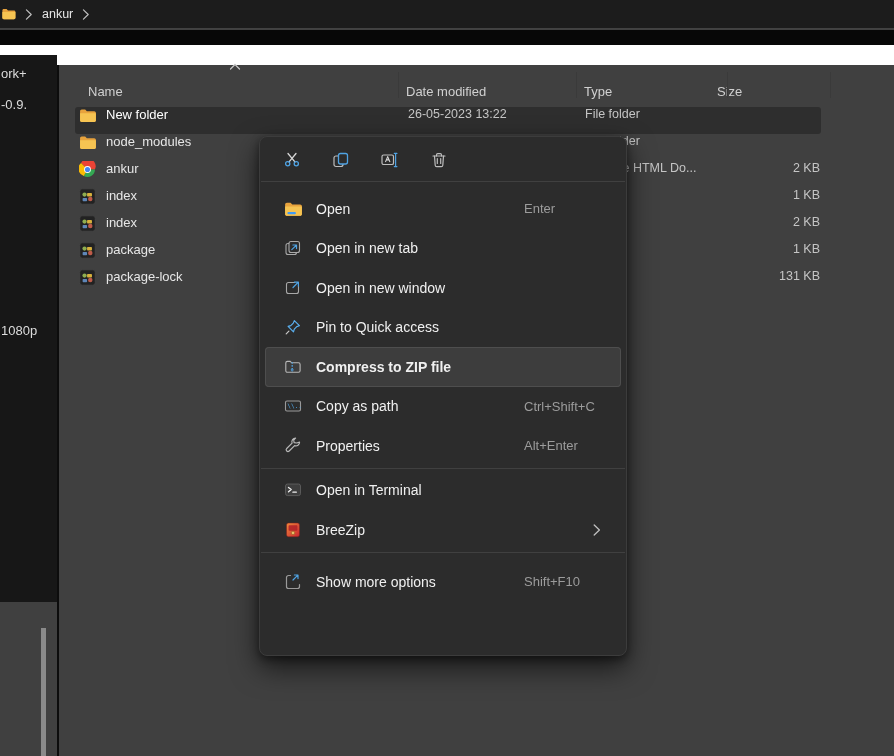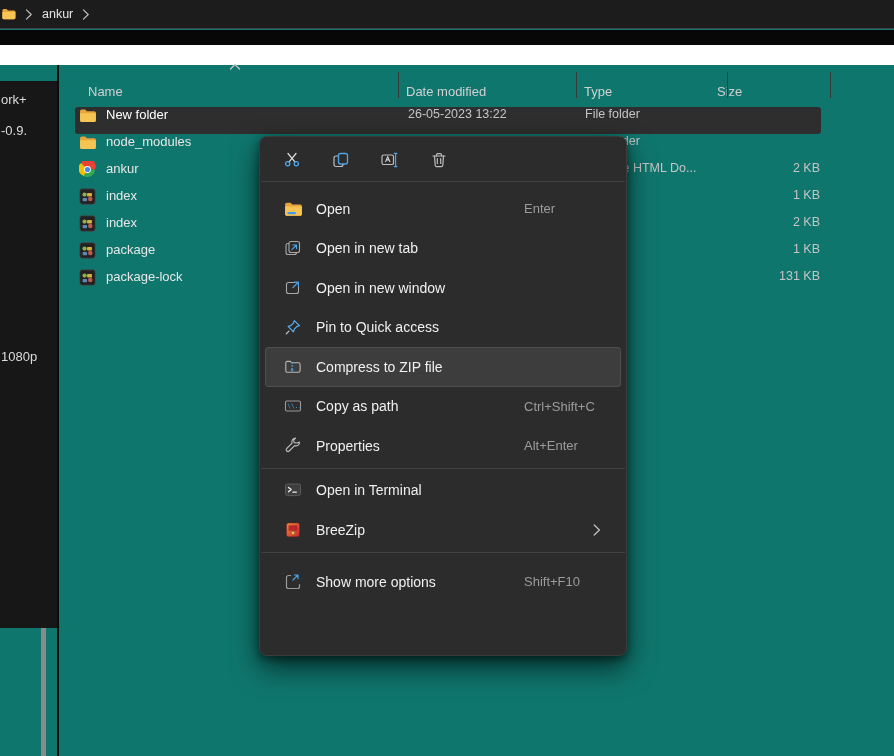--- a/index.html
+++ b/index.html
@@ -1,32 +1,32 @@
 <!DOCTYPE html>
 <html><head>
 <meta charset="utf-8">
 <style>
   * { margin:0; padding:0; box-sizing:border-box; }
   html,body { background:#000; }
   body { font-family:"Liberation Sans","DejaVu Sans",sans-serif; }
-  .screen { position:relative; width:894px; height:756px; background:#0f766e; overflow:hidden; }
+  .screen { position:relative; width:894px; height:756px; background:#404040; overflow:hidden; }
 
   
   .breadcrumb-bar { position:absolute; left:0; top:0; width:894px; height:29px;
     background:#1c1c1c; border-bottom:1px solid #424242;
     display:flex; align-items:center; padding:0 0 8px 1px; gap:9px;
     font-size:12.5px; color:#e6e6e6; }
   .breadcrumb-bar .crumb-folder { width:15px; height:14px; flex:0 0 auto; margin-top:8px; }
   .breadcrumb-bar .chev { width:8px; height:11px; margin-top:9px; }
   .breadcrumb-bar .crumb { margin-top:8px; cursor:default; }
   .strip-black { position:absolute; left:0; top:30px; width:894px; height:15px; background:#070707; }
   .strip-white { position:absolute; left:0; top:45px; width:894px; height:20px; background:#ffffff; }
 
   
-  .left-pane { position:absolute; left:0; top:81px; width:57px; height:547px; background:#171717; overflow:hidden; }
+  .left-pane { position:absolute; left:0; top:55px; width:57px; height:547px; background:#171717; overflow:hidden; }
   .left-pane .frag { position:absolute; left:1px; color:#dcdcdc; font-size:13px; white-space:nowrap; }
   .v-divider { position:absolute; left:57px; top:65px; width:2px; height:691px; background:#0c0c0c; }
   .scroll-thumb { position:absolute; left:41px; top:628px; width:5px; height:128px; background:#8a8a8a; }
 
   
   .content { position:absolute; left:59px; top:65px; width:835px; height:691px; }
   .col-head { position:absolute; top:19px; font-size:13px; color:#d0d0d0; white-space:nowrap; cursor:default; }
   .sort-caret { position:absolute; left:170px; top:-2px; width:12px; height:8px; }
   .head-sep { position:absolute; top:7px; width:1px; height:26px; background:#3a3a3a; }
 
@@ -46,21 +46,21 @@
     background:#2c2c2c; border:1px solid #3c3c3c; border-radius:8px;
     box-shadow:0 12px 28px rgba(0,0,0,.62), 0 3px 8px rgba(0,0,0,.45);
     padding:4px 0 8px; display:flex; flex-direction:column; }
   .menu-toolbar { height:38px; display:flex; align-items:center; padding:0 20px; gap:25px; }
   .tool-btn { width:24px; height:24px; display:flex; align-items:center; justify-content:center; border-radius:4px; cursor:default; }
   .tool-btn svg { width:20px; height:20px; }
   .menu-sep { height:1px; background:#404040; margin:2px 1px; }
   .menu-items { display:flex; flex-direction:column; padding-top:5px; }
   .menu-item { position:relative; height:39.5px; margin:0 5px; border-radius:4px;
     display:flex; align-items:center; cursor:default;text-align:center; }
-  .menu-item.highlighted { background:#3d3d3d; box-shadow:inset 0 0 0 1px #4e4e4e; }
+  .menu-item.highlighted { background:#3d3d3d; box-shadow:inset 0 0 0 1px #4e4e4e;font-weight:bold; }
   .menu-item.tall { height:50px; margin-top:2px; }
   .menu-item .mi-icon { width:18px; height:18px; margin-left:19px; flex:0 0 auto; }
   .menu-item .mi-label { margin-left:14px; font-size:14px; color:#f0f0f0; white-space:nowrap; }
   .menu-item .mi-shortcut { position:absolute; left:259px; font-size:13px; color:#9c9c9c; white-space:nowrap; }
   .menu-item .mi-chevron { position:absolute; right:20px; width:8px; height:12px; display:none; }
   .menu-item.has-sub .mi-chevron { display:block; }
 
   svg.defs { position:absolute; width:0; height:0; }
 </style>
 </head>

